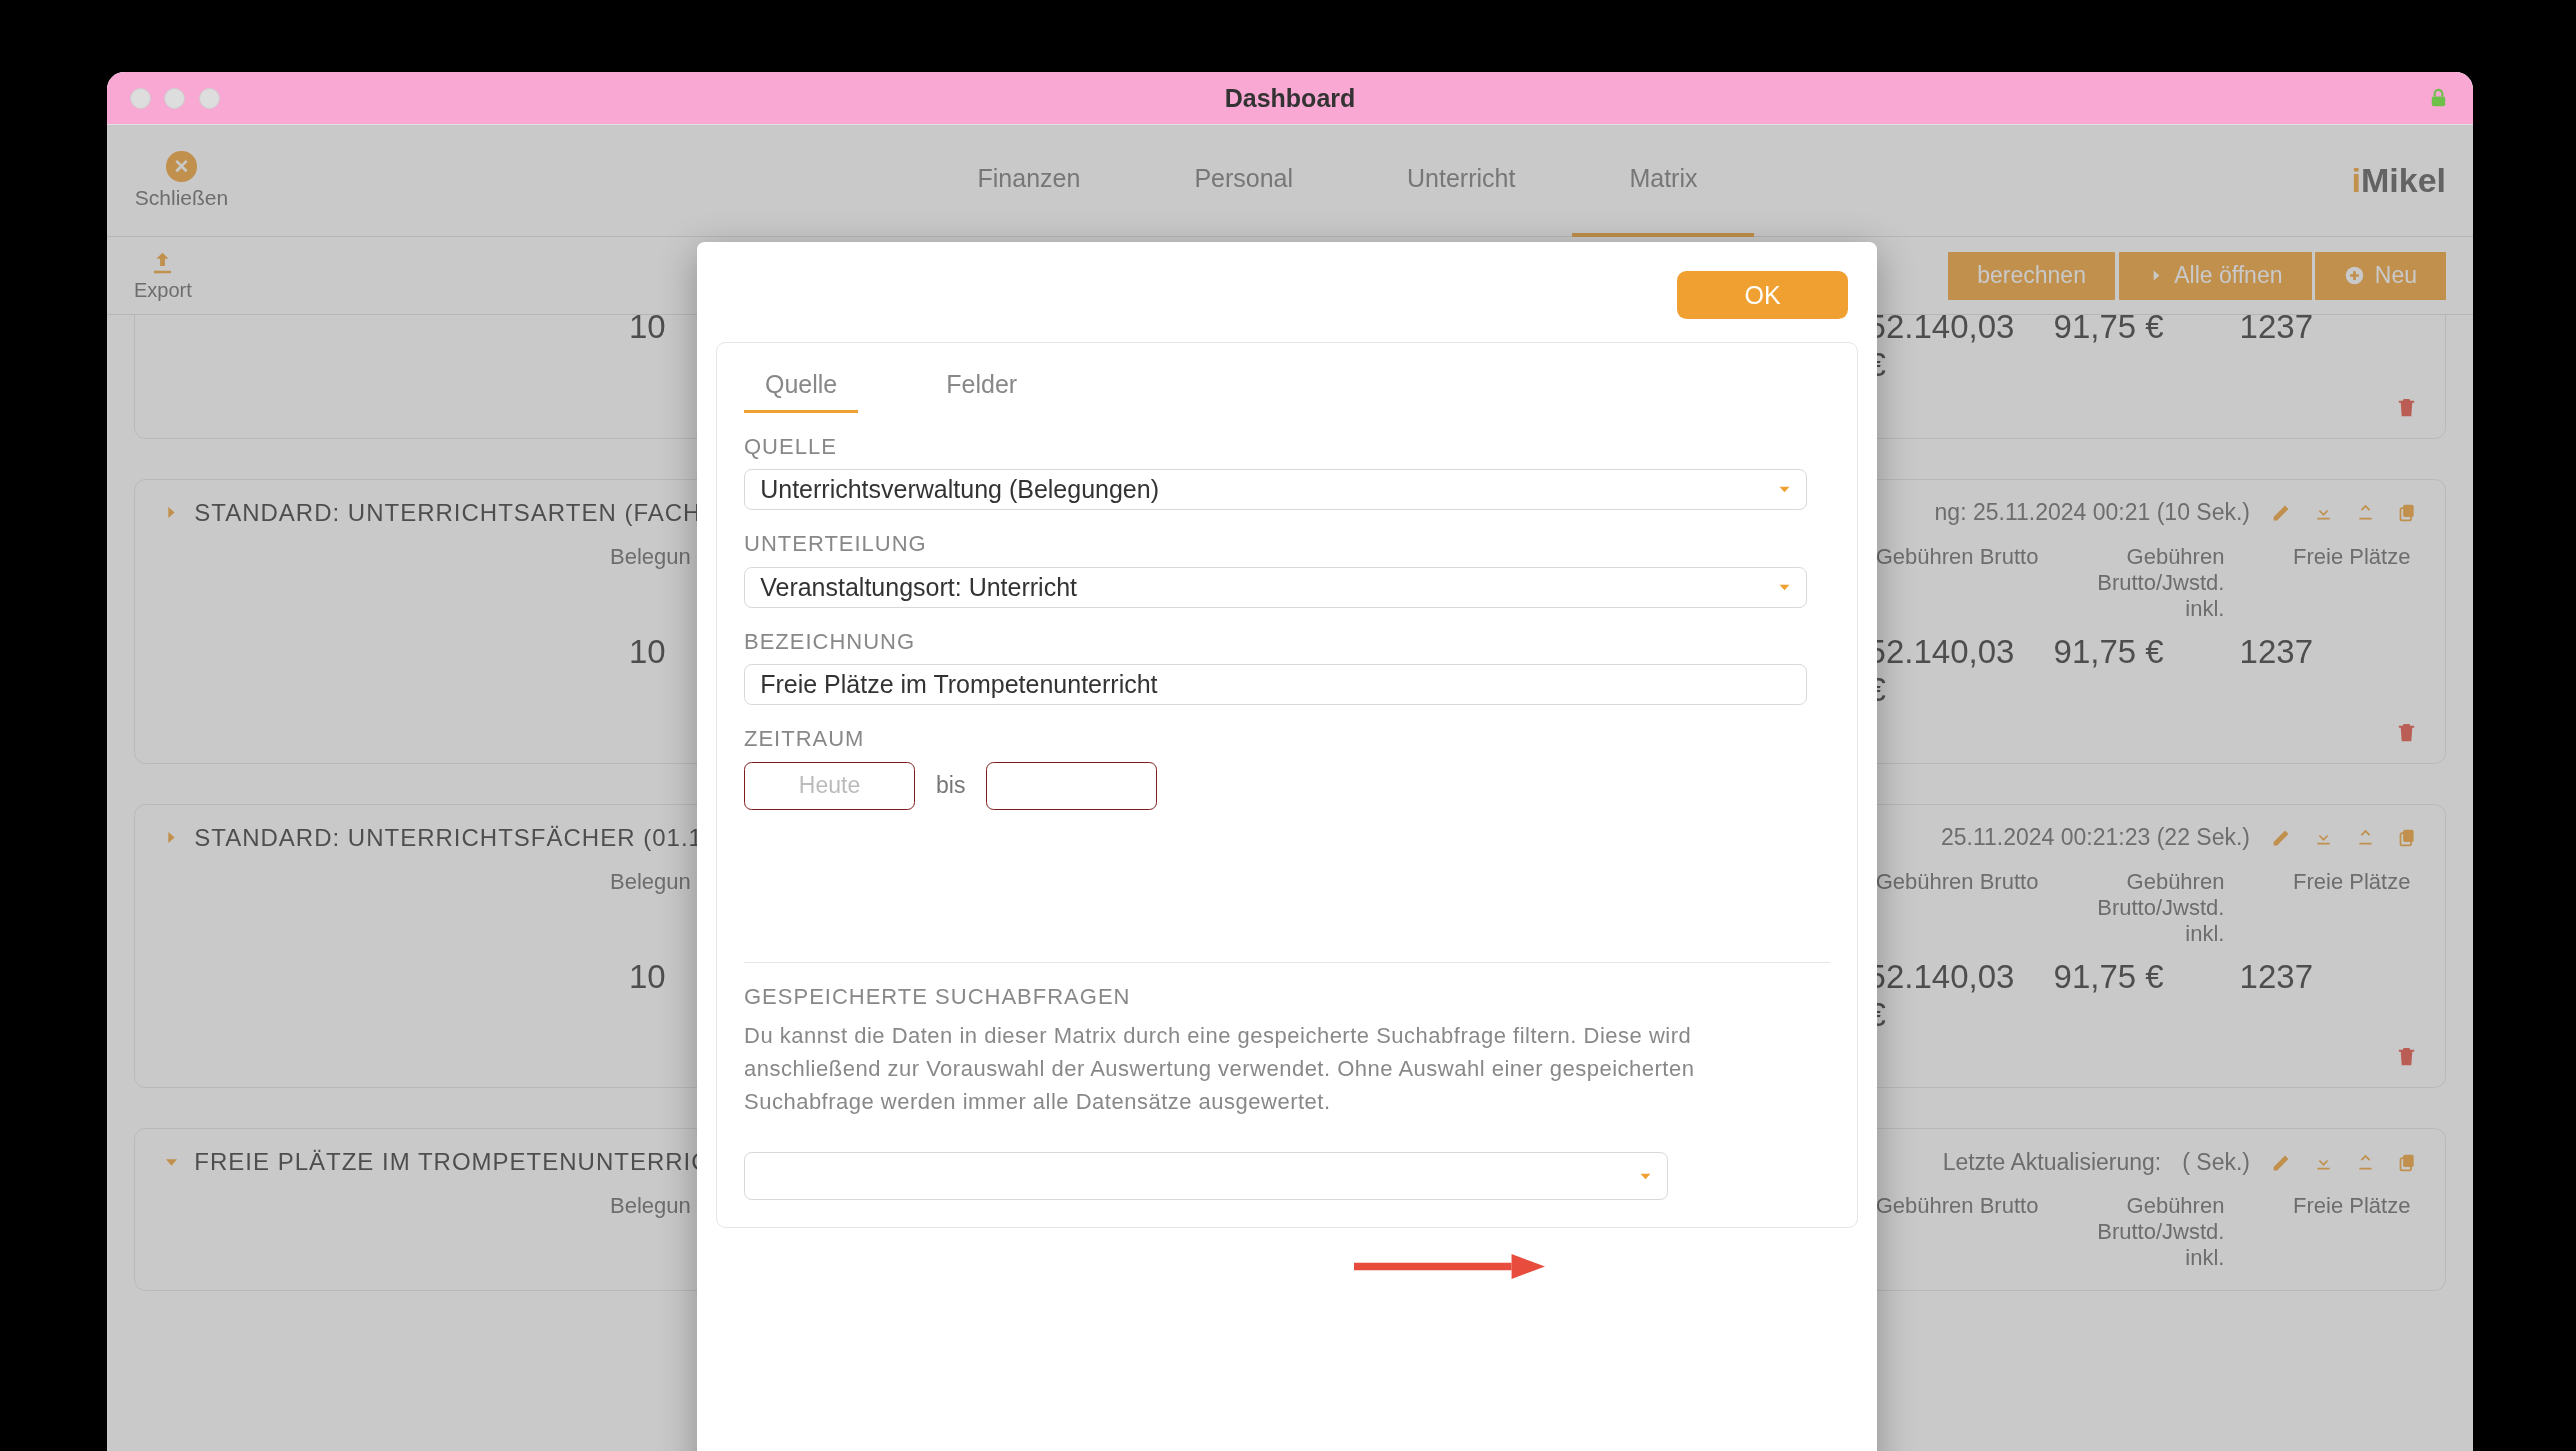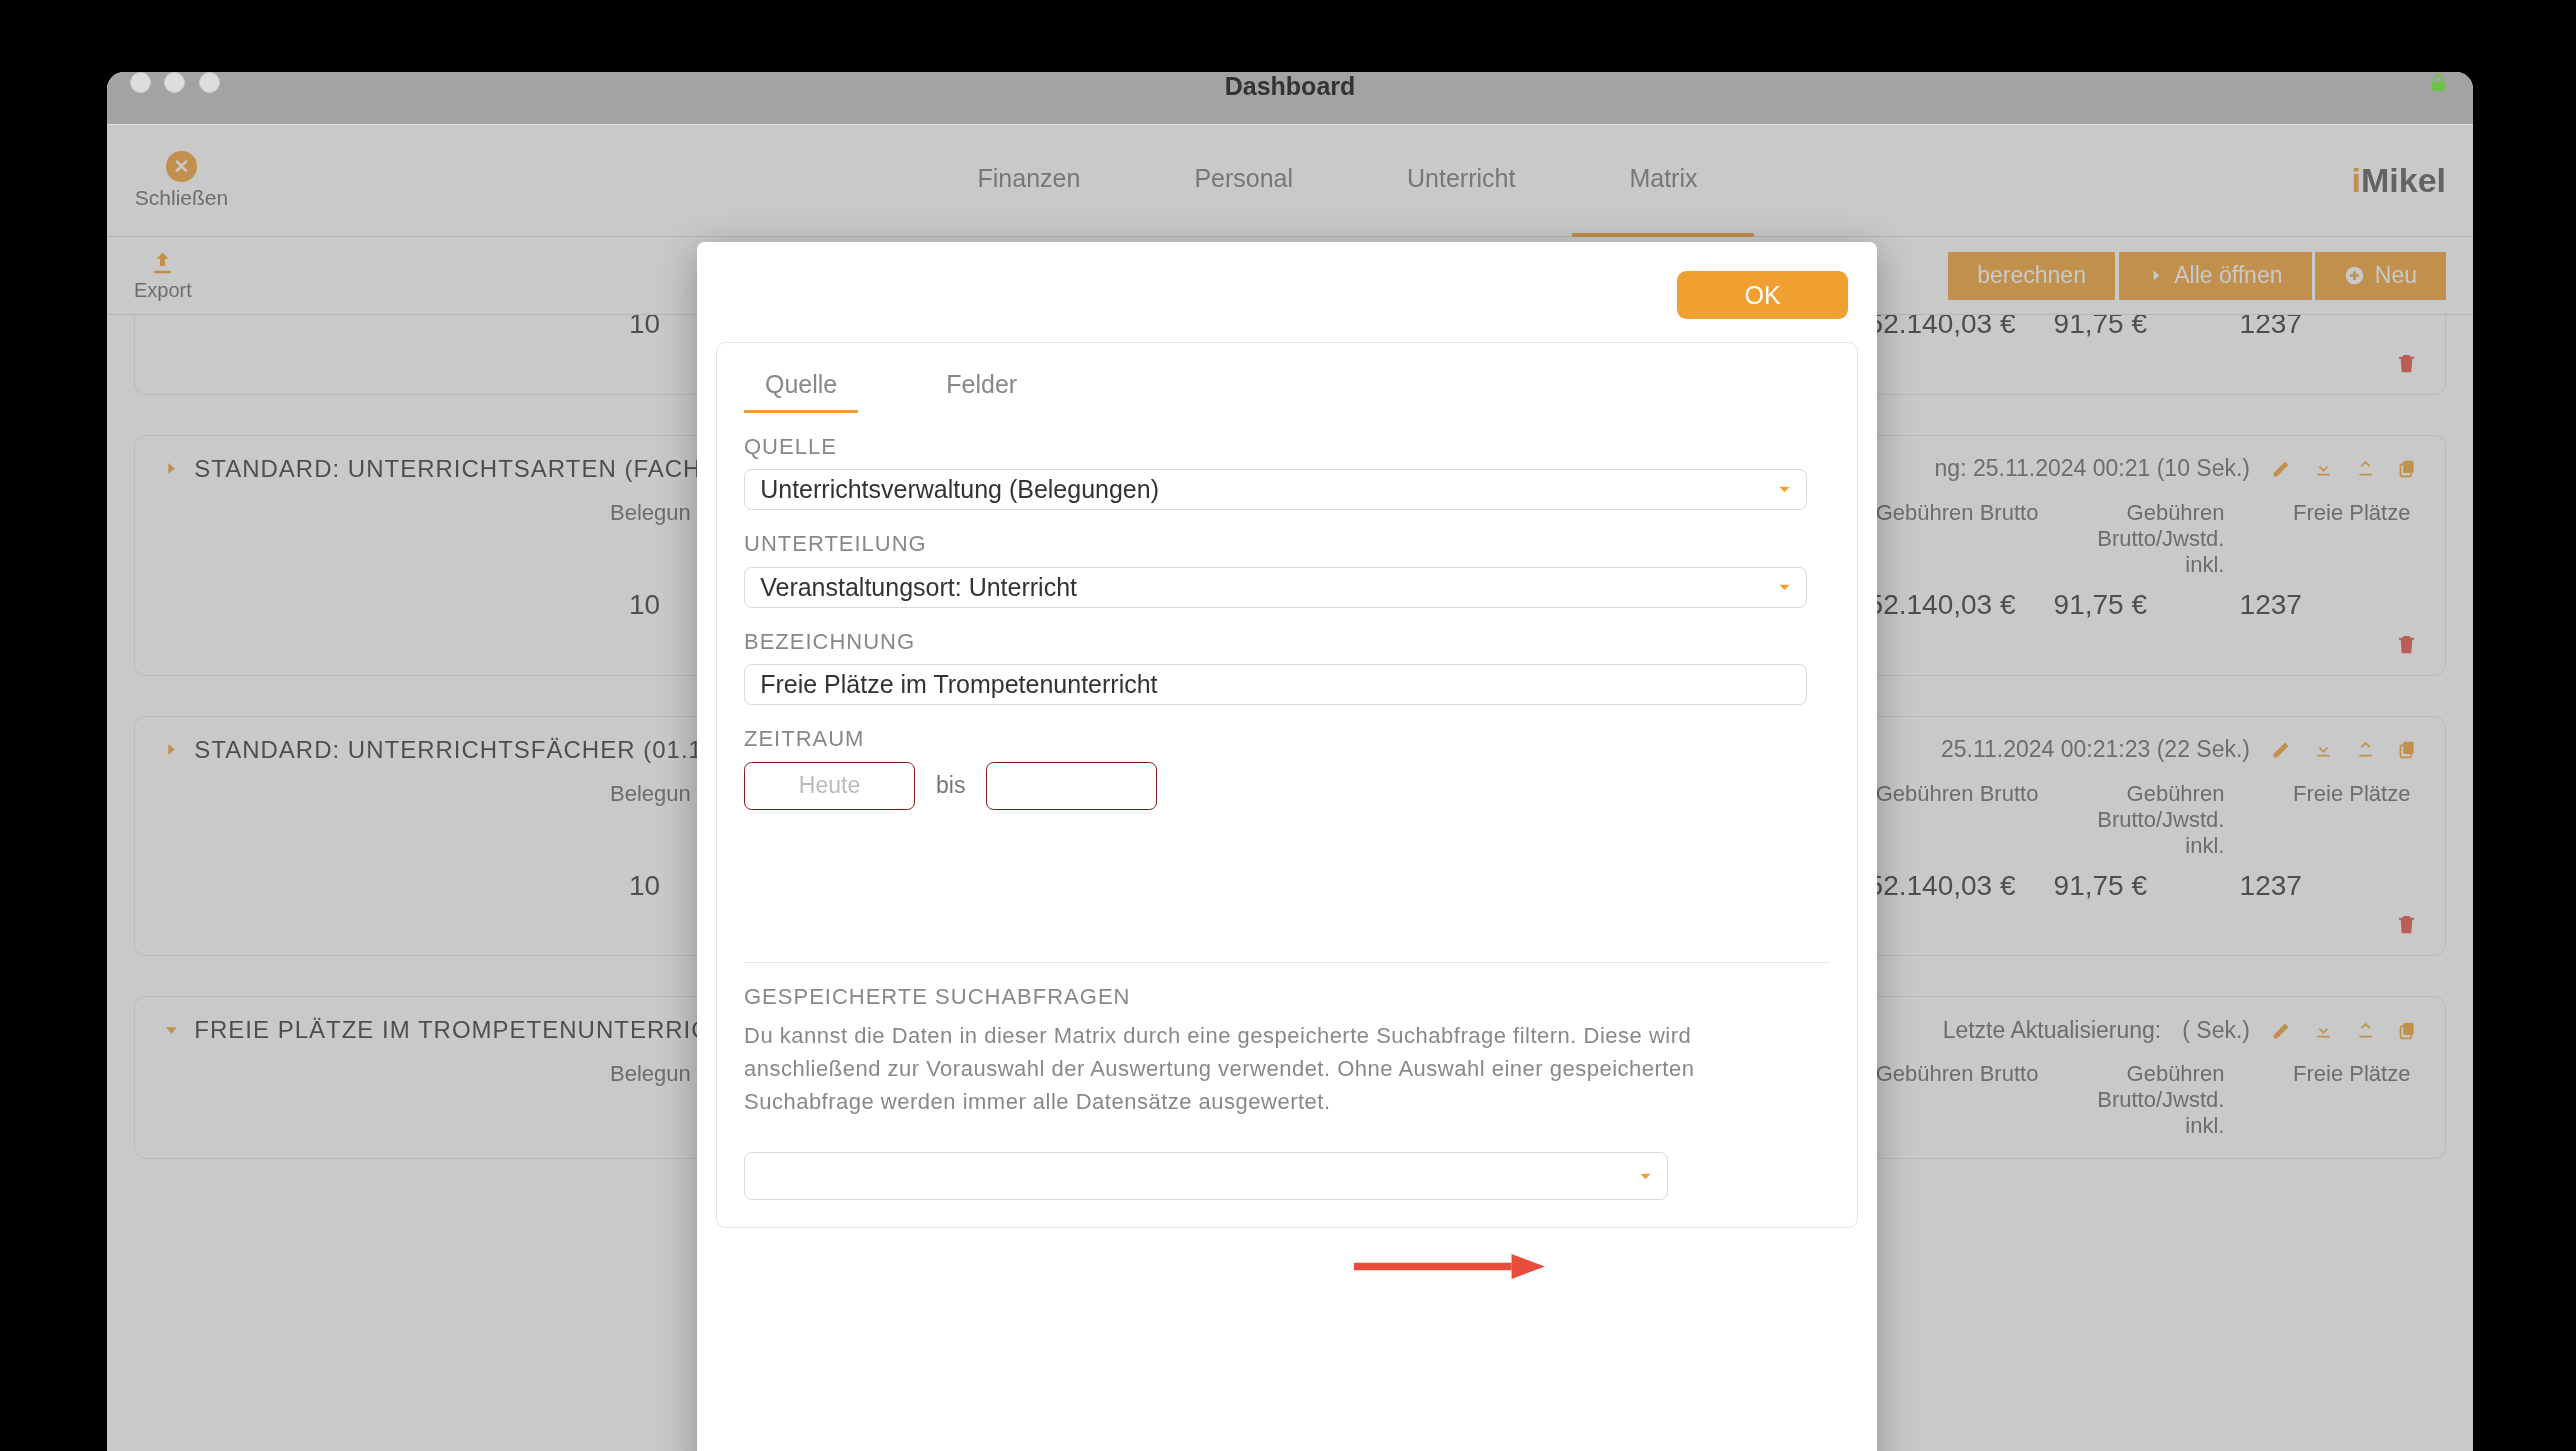--- a/index.html
+++ b/index.html
@@ -1,18 +1,18 @@
 <!DOCTYPE html>
 <html><head>
   <meta charset="utf-8">
   <style>
     * { box-sizing: border-box; margin: 0; padding: 0; }
     body { font-family: -apple-system, BlinkMacSystemFont, "Segoe UI", Helvetica, Arial, sans-serif; background: #000; width: 2576px; height: 1452px; overflow: hidden; position: relative; }
     .frame { position: absolute; left: 107px; top: 72px; width: 2366px; height: 1379px; background: #fff; border-radius: 17px 17px 0 0; box-shadow: 0 7.6px 38px rgba(0,0,0,.5); overflow: hidden; }
-    .titlebar { height: 53px; background: #a3a3a3; border-bottom: 1px solid #e0e0e0; display: flex; position: relative; border-radius: 17px 17px 0 0; }
+    .titlebar { height: 53px; background: #f9a8d4; border-bottom: 1px solid #e0e0e0; display: flex; align-items: center; position: relative; border-radius: 17px 17px 0 0; }
     .traffic { display: flex; gap: 13.3px; padding-left: 23px; }
     .tlight { width: 21px; height: 21px; border-radius: 50%; background: #ddd; border: 1px solid #ccc; }
     .titlebar-title { position: absolute; left: 0; right: 0; text-align: center; font-size: 25px; font-weight: 600; color: #333; pointer-events: none; }
     .titlebar-lock { position: absolute; right: 23px; width: 23px; height: 23px; }
     .topbar { height: 112px; border-bottom: 1px solid #e0e0e0; display: flex; align-items: center; padding: 0 27px; position: relative; }
     .topbar .close-group { display: flex; flex-direction: column; align-items: center; gap: 3.8px; color: #f0a030; cursor: pointer; width: 95px; }
     .close-icon { width: 30.5px; height: 30.5px; border-radius: 50%; background: #f0a030; color: #fff; display: flex; align-items: center; justify-content: center; font-size: 19px; font-weight: bold; }
     .close-label { font-size: 21px; color: #666; }
     .tabs { display: flex; flex: 1; justify-content: center; gap: 0; position: relative; }
     .tab { font-size: 25px; color: #777; padding: 0 57px; height: 112px; display: flex; align-items: center; cursor: pointer; border-bottom: 4.8px solid transparent; }
@@ -26,21 +26,21 @@
     .pill-btn { background: #f0a030; color: #fff; border: none; border-radius: 1px; padding: 0 29px; height: 48px; font-size: 23px; display: flex; align-items: center; gap: 9.5px; cursor: pointer; }
     .content { padding: 0 27px; overflow-y: auto; height: calc(100% - 244px); position: relative; }
     .card { border: 1px solid #e5e5e5; border-radius: 11.4px; margin-bottom: 40px; padding: 19px 27px; }
     .card-header { display: flex; align-items: center; justify-content: space-between; margin-bottom: 17px; }
     .card-title-row { display: flex; align-items: center; gap: 13.3px; font-size: 24px; color: #333; letter-spacing: 1px; }
     .chev { color: #f0a030; font-size: 21px; }
     .meta-row { display: flex; align-items: center; gap: 21px; font-size: 23px; color: #666; }
     .icon-btn { color: #f0a030; cursor: pointer; display: inline-flex; }
     .columns { display: flex; justify-content: flex-end; gap: 0; font-size: 22px; color: #666; text-align: right; }
     .col { width: 186px; padding: 0 7.6px; }
-    .data-row { display: flex; justify-content: flex-end; gap: 0; font-size: 28px; color: #333; font-weight: 500; margin-top: 11.4px; }
+    .data-row { display: flex; justify-content: flex-end; gap: 0; font-size: 33px; color: #333; font-weight: 500; margin-top: 11.4px; }
     .card-footer { display: flex; justify-content: flex-end; margin-top: 11.4px; }
     .overlay { position: absolute; inset: 0; background: rgba(120,120,120,.40); z-index: 10; }
     .modal { position: absolute; left: 590px; top: 170px; width: 1180px; height: 1238px; background: #fff; border-radius: 7.6px 7.6px 0 0; z-index: 20; box-shadow: 0 9.5px 38px rgba(0,0,0,.3); display: flex; flex-direction: column; overflow: hidden; }
     .modal-top { padding: 29px 29px 23px; display: flex; justify-content: flex-end; border-bottom: 0; }
     .ok-btn { background: #f0a030; color: #fff; border: none; border-radius: 9.5px; width: 171px; height: 48px; font-size: 25px; font-weight: 500; cursor: pointer; }
     .modal-body-wrap { padding: 0 19px; }
     .modal-panel { border: 1px solid #e5e5e5; border-radius: 9.5px; padding: 0 27px 27px; }
     .modal-tabs { display: flex; gap: 67px; margin: 17px 0 19px; }
     .modal-tab { font-size: 25px; color: #888; padding: 9.5px 21px 11.4px; border-bottom: 3.8px solid transparent; cursor: pointer; }
     .modal-tab.active { color: #888; border-bottom-color: #f0a030; }

